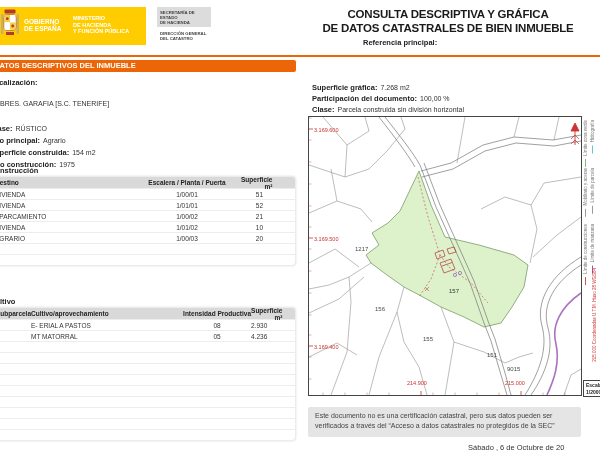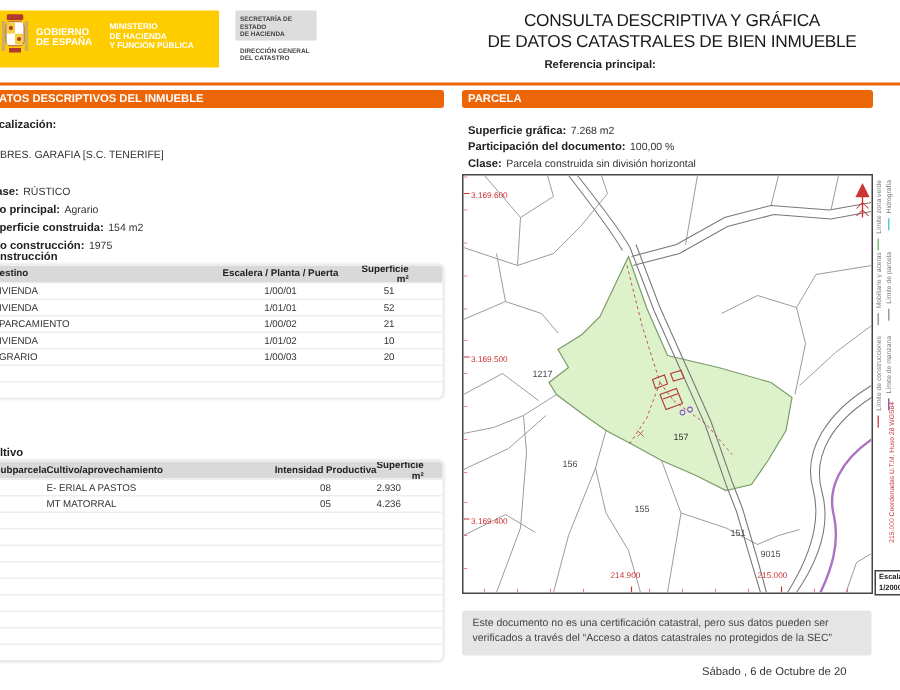--- a/index.html
+++ b/index.html
@@ -7,21 +7,21 @@
         font-family:"Liberation Sans",sans-serif;color:#333;}
   .abs{position:absolute;}
   .pre{white-space:pre-line;}
   
   .banner{left:0;top:7px;width:146px;height:38px;background:#FFCC00;}
   .gob{left:24px;top:11px;font-size:6.5px;line-height:7px;font-weight:bold;color:#fff;}
   .min{left:73px;top:8px;font-size:5.5px;line-height:6.5px;font-weight:bold;color:#fff;}
   .secbox{left:157px;top:7px;width:54px;height:20px;background:#DCDCDC;}
   .sectx{padding:3px 0 0 3px;font-size:4.3px;line-height:5px;font-weight:bold;color:#444;}
   .dirtx{left:160px;top:31px;font-size:4.3px;line-height:5px;font-weight:bold;color:#444;}
-  .title{left:308px;top:7px;width:280px;text-align:center;font-weight:normal;color:#1a1a1a;
+  .title{left:308px;top:7px;width:280px;text-align:center;font-weight:bold;color:#1a1a1a;
          font-size:11.5px;line-height:14px;letter-spacing:-0.2px;}
   .refcat{left:363px;top:38px;font-size:7.5px;font-weight:bold;color:#222;}
   .rule{left:0;top:55px;width:600px;height:2px;background:#EC6608;}
   
   .secbar{height:12px;background:#EC6608;border-radius:2px;color:#fff;font-weight:bold;
           font-size:7.5px;line-height:12px;padding-left:4px;box-sizing:border-box;}
   
   .lpanel{left:-10px;top:60px;width:306px;}
   .lbl{font-weight:bold;font-size:7.5px;color:#222;}
   .val{font-size:7px;color:#333;margin-left:3px;}
@@ -173,21 +173,20 @@
       <div class="tbl-r"></div>
       <div class="tbl-r"></div>
       <div class="tbl-r"></div>
       <div class="tbl-r"></div>
       <div class="tbl-r"></div>
       <div class="tbl-r"></div>
       <div class="tbl-r"></div>
     </div>
   </div>
 
-  <div class="abs secbar" style="left:308px;top:60px;width:274px">PARCELA</div>
 
   <div class="rfield" style="top:76px">
     <span class="lbl">Superficie gráfica:</span><span class="val">7.268 m2</span>
   </div>
   <div class="rfield" style="top:87px">
     <span class="lbl">Participación del documento:</span><span class="val">100,00 %</span>
   </div>
   <div class="rfield" style="top:98px">
     <span class="lbl">Clase:</span><span class="val">Parcela construida sin división horizontal</span>
   </div>

